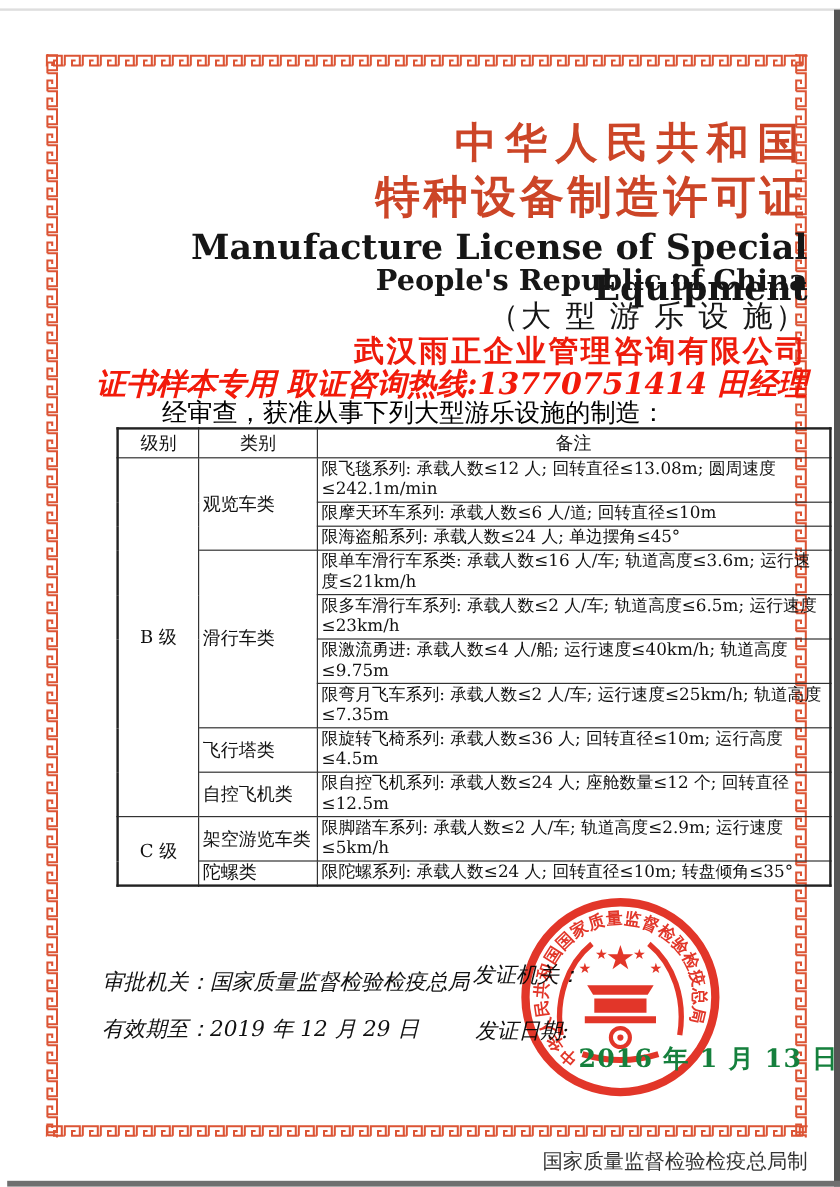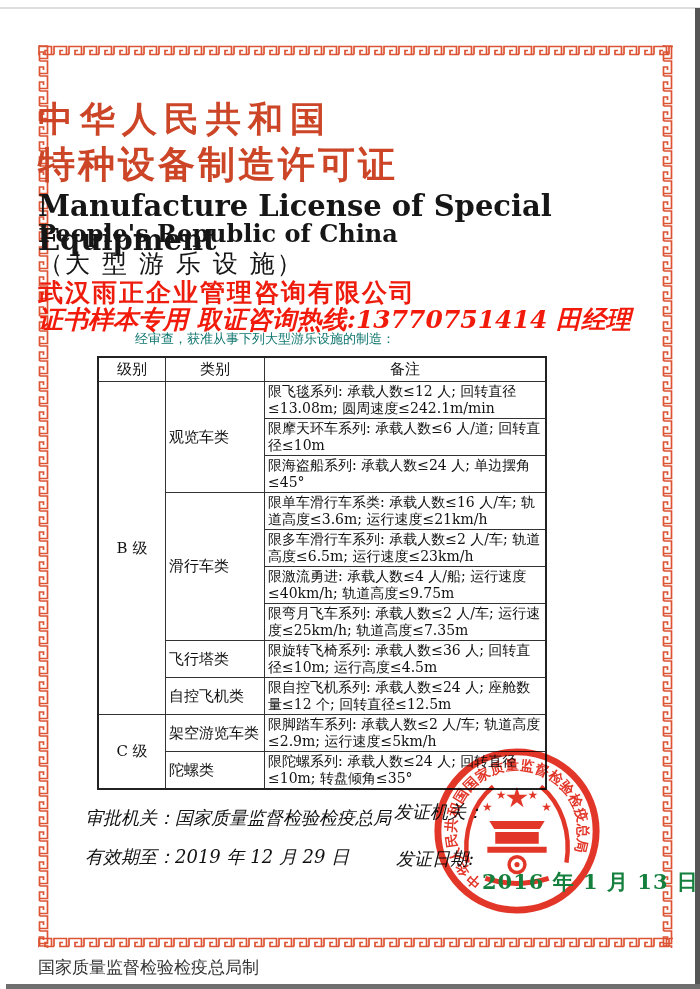--- a/index.html
+++ b/index.html
@@ -13,36 +13,36 @@
   .scan-bottom-edge{position:absolute;left:6px;bottom:0;width:694px;height:5px;background:#6f6f6f;}
 
   
   .frame{position:absolute;left:38px;top:45px;width:635px;height:903px;}
   .frame svg{position:absolute;display:block;}
   .fret-top{left:0;top:0;}
   .fret-bottom{left:0;bottom:0;}
   .fret-left{left:0;top:0;}
   .fret-right{right:0;top:0;}
 
-  .center{position:absolute;left:38px;width:635px;text-align:left;}
+  .center{position:absolute;left:38px;width:635px;text-align:right;}
 
   .title-cn{color:#cc4527;font-weight:bold;}
   .title-cn1{top:96px;font-size:35px;letter-spacing:7px;}
   .title-cn2{top:140px;font-size:37px;letter-spacing:3px;}
   .title-en{font-weight:bold;color:#161616;}
   .title-en1{top:189px;font-size:29px;}
   .title-en2{top:219px;font-size:24px;}
   .cat-line{top:247px;font-size:25px;letter-spacing:2px;color:#161616;}
   .company-line{top:276px;font-size:25px;letter-spacing:2px;color:#ee1c0c;font-weight:bold;}
   .notice-line{top:303px;font-size:25px;color:#f21a0a;font-weight:bold;font-style:italic;}
-  .intro-line{position:absolute;left:135px;top:330px;font-size:13px;color:#0f766e;}
+  .intro-line{position:absolute;left:135px;top:330px;font-size:21px;color:#000000;}
 
   
   table.license{
-    position:absolute;left:97px;top:356px;width:450px;
+    position:absolute;left:97px;top:356px;width:596px;
     border-collapse:collapse;border:2px solid #222;
     font-size:14px;line-height:17px;color:#111;
   }
   table.license td,table.license th{border:1px solid #333;padding:1px 3px;}
   th.h-cell{font-size:15px;font-weight:normal;text-align:center;height:21px;}
   td.level-cell{width:60px;text-align:center;font-size:15px;}
   td.cat-cell{width:92px;text-align:left;font-size:15px;}
   td.note-cell{text-align:left;padding:1px 5px;}
 
   

